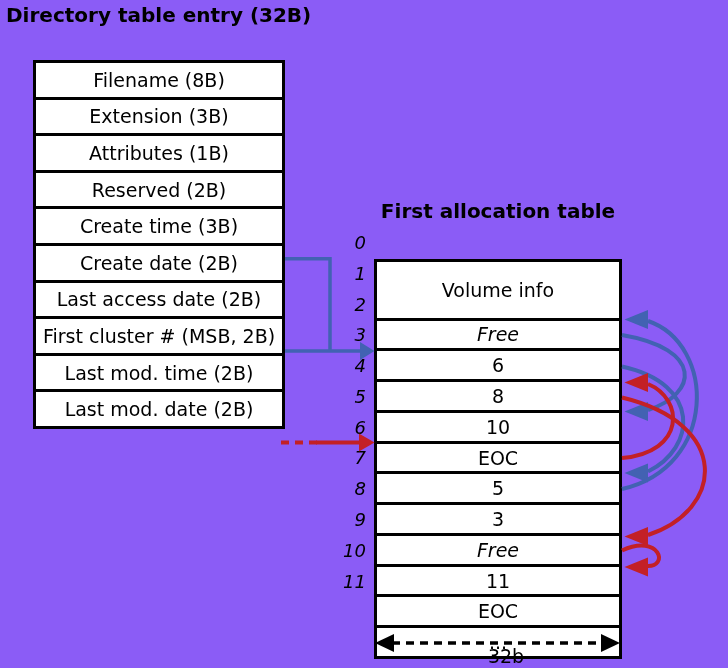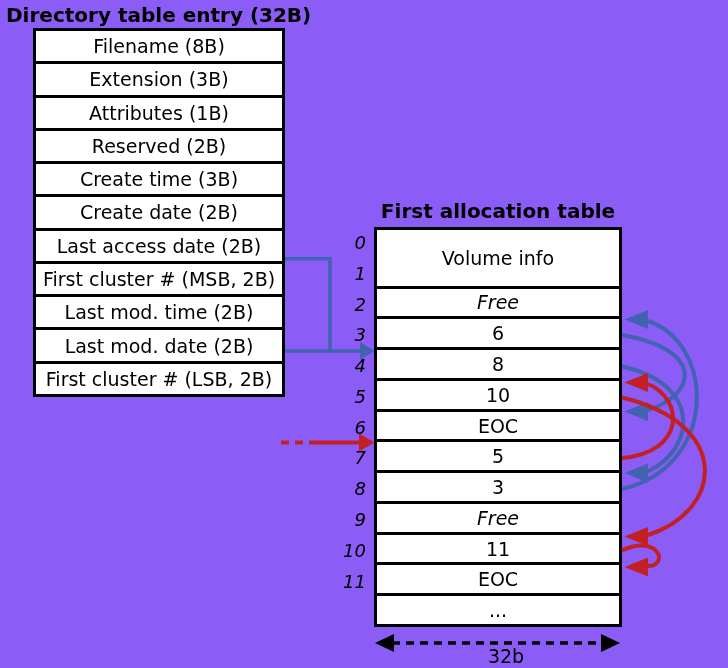--- a/index.html
+++ b/index.html
@@ -3,21 +3,21 @@
 <meta charset="utf-8">
 <style>
   html,body{margin:0;padding:0;background:#fff;}
   #canvas{
     position:relative;width:728px;height:668px;background:#8b5cf6;
     font-family:"DejaVu Sans","Liberation Sans",sans-serif;color:#000;overflow:hidden;
   }
   .diagram-title{position:absolute;font-weight:bold;font-size:20px;letter-spacing:0px;white-space:nowrap;}
   #dir-title{left:6px;top:3px;}
   #fat-title{left:374px;top:199px;width:248px;text-align:center;}
-  .tbl{position:absolute;display:flex;flex-direction:column;border:3px solid #000;background:#fff;box-sizing:border-box;}
+  .tbl{position:absolute;display:flex;flex-direction:column;border:3px solid #000;background:#fff;box-sizing:border-box;margin-top:32px;}
   #dir-table{left:33px;top:28px;width:252px;height:369px;}
   #fat-table{left:374px;top:227px;width:248px;height:400px;justify-content:flex-end;}
   .cell{
     flex:1;display:flex;align-items:center;justify-content:center;
     font-size:19px;border-bottom:3px solid #000;box-sizing:border-box;
     white-space:nowrap;background:#fff;
   }
   .cell:last-child{border-bottom:none;}
   .cell.tall{flex:2;}
   .cell.italic{font-style:italic;}
@@ -46,21 +46,20 @@
     <div class="cell">Filename (8B)</div>
     <div class="cell">Extension (3B)</div>
     <div class="cell">Attributes (1B)</div>
     <div class="cell">Reserved (2B)</div>
     <div class="cell">Create time (3B)</div>
     <div class="cell">Create date (2B)</div>
     <div class="cell">Last access date (2B)</div>
     <div class="cell">First cluster # (MSB, 2B)</div>
     <div class="cell">Last mod. time (2B)</div>
     <div class="cell">Last mod. date (2B)</div>
-    <div class="cell">First cluster # (LSB, 2B)</div>
   </div>
 
   <div class="diagram-title" id="fat-title">First allocation table</div>
 
   <div class="fat-idx" style="top:227.0px">0</div>
   <div class="fat-idx" style="top:257.8px">1</div>
   <div class="fat-idx" style="top:288.5px">2</div>
   <div class="fat-idx" style="top:319.3px">3</div>
   <div class="fat-idx" style="top:350.1px">4</div>
   <div class="fat-idx" style="top:380.9px">5</div>

